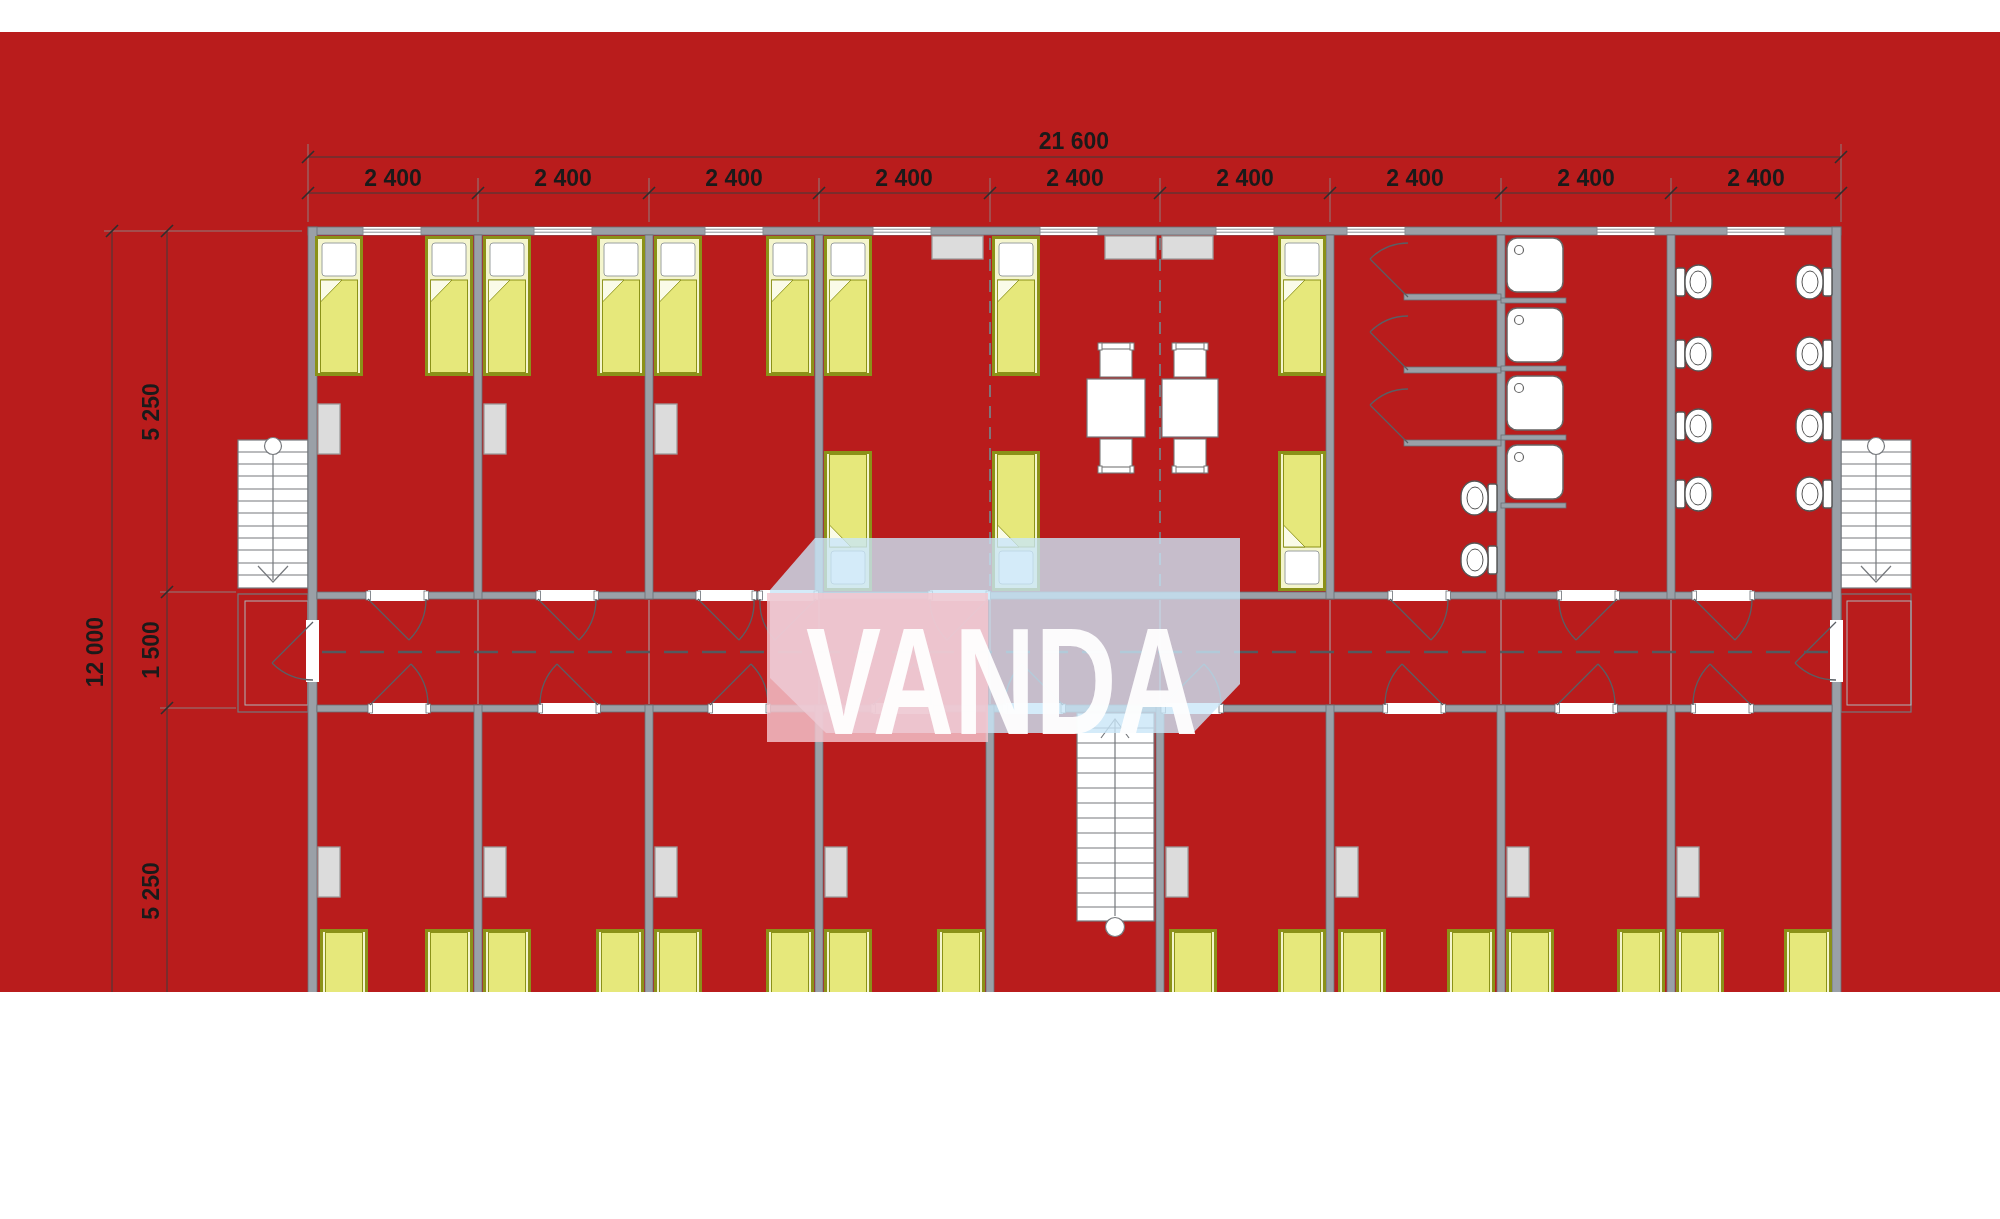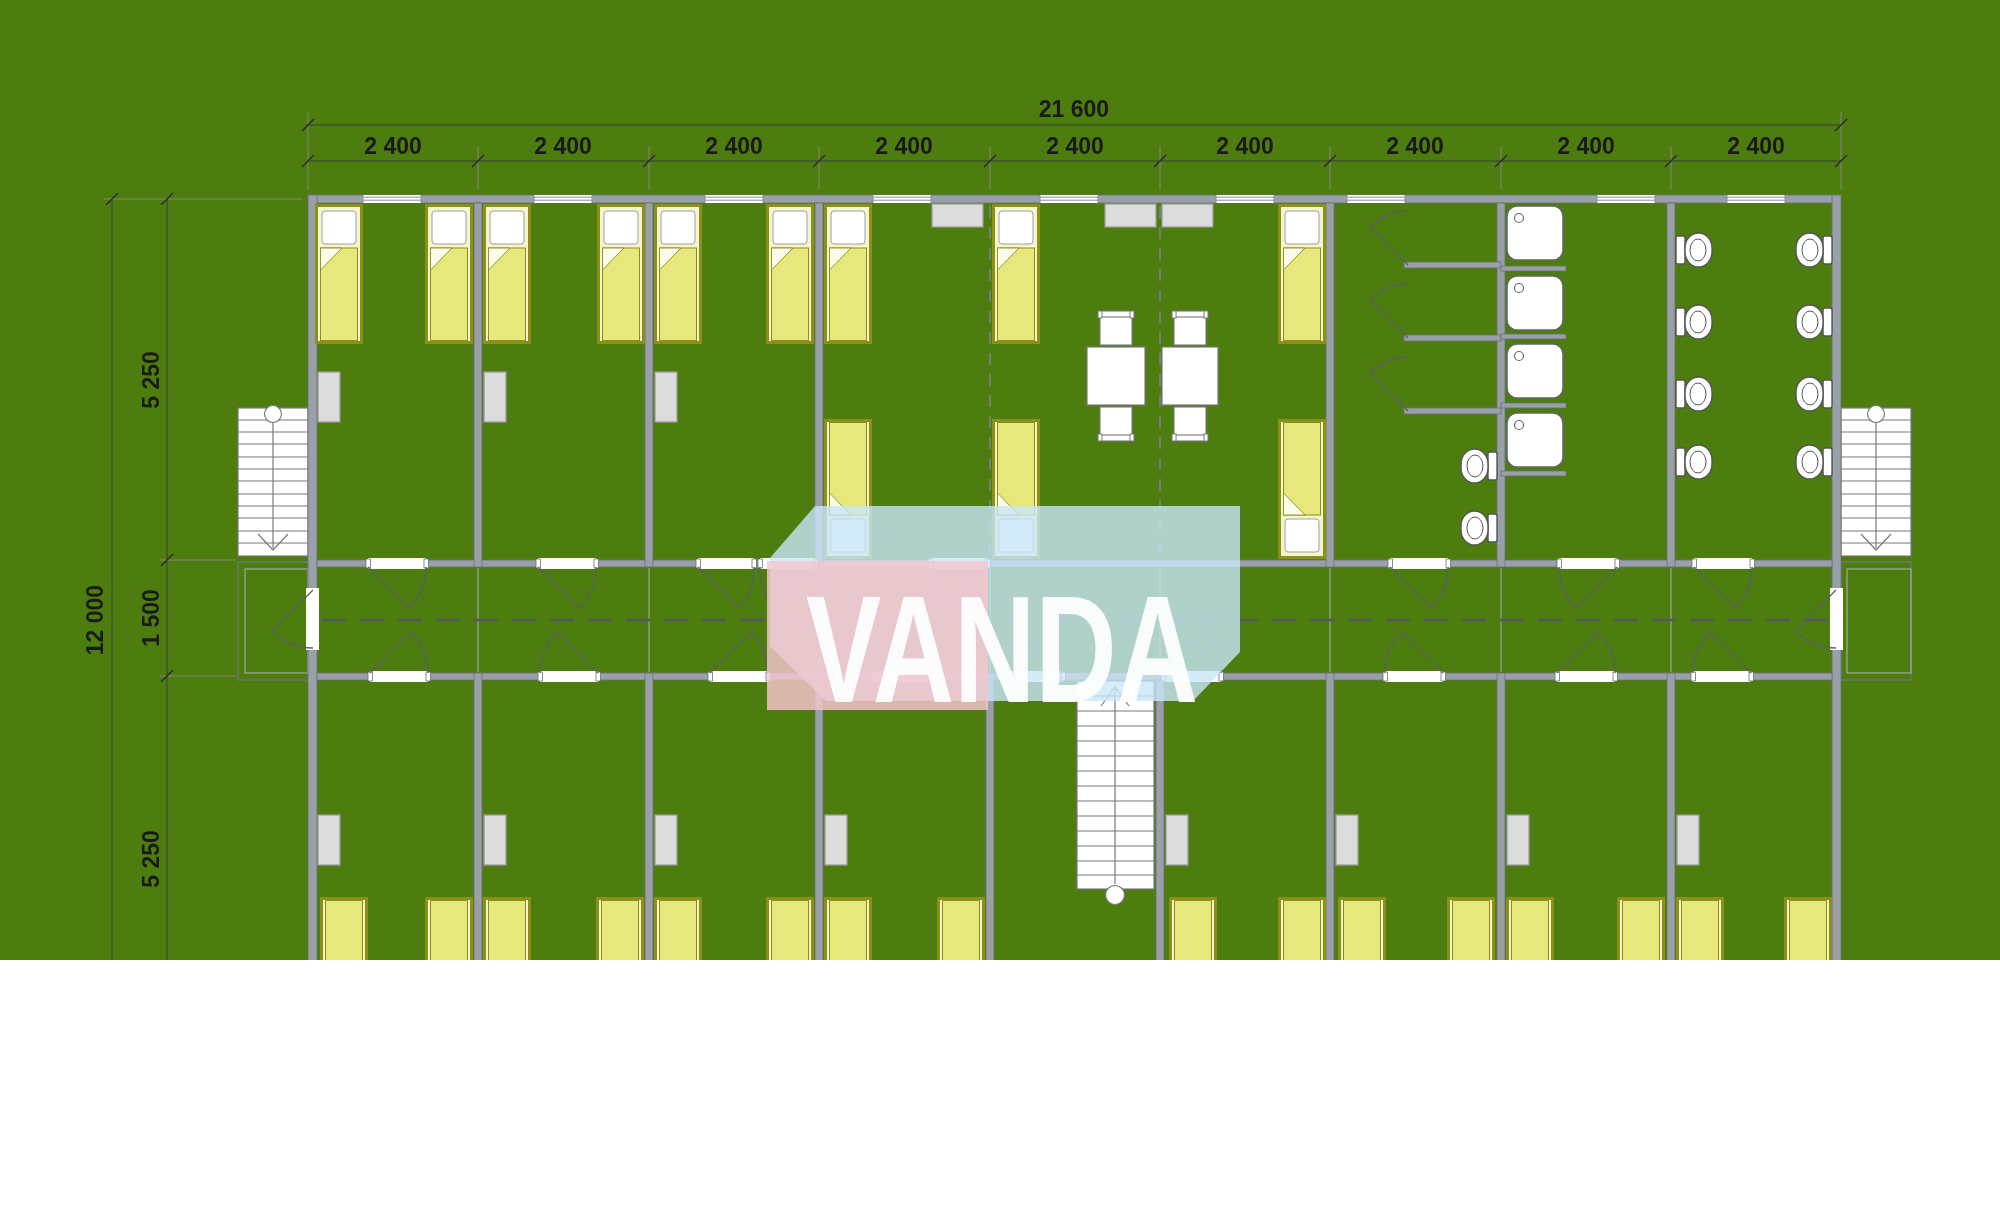--- a/index.html
+++ b/index.html
@@ -1,17 +1,17 @@
 <!DOCTYPE html>
 <html style="--wall: #9aa0a7; --wall_edge: #6a6f75; --line: #76797d; --dim_text: #1a1a1a; --bed_frame: #8b9118; --bed_fill: #f4f5cd; --bed_blanket: #e6e87b; --furniture_gray: #dcdcdc; --watermark_pink: #f5c6ce; --watermark_blue: #c9e6f7; --watermark_text: #ffffff;"><head>
 <meta charset="utf-8">
 <style>
   html,body{margin:0;padding:0;background:#fff;}
-  .stage{position:relative;width:2000px;height:960px;background:#4d7c0f;overflow:hidden;
-         font-family:"Liberation Sans",sans-serif;}
+  .stage{position:relative;width:2000px;height:960px;background:#b91c1c;overflow:hidden;
+         font-family:"Liberation Sans",sans-serif;margin-top:32px;}
   svg{display:block;}
   .wall{fill:var(--wall,#9aa0a7);stroke:var(--wall_edge,#6a6f75);stroke-width:.8;}
   .punch{fill:#fff;stroke:none;}
   .thin{stroke:var(--line,#777);stroke-width:1.2;fill:none;}
   .thinf{stroke:var(--line,#777);stroke-width:1.2;fill:#fff;}
   .xline{stroke:#a9adb2;stroke-width:1;}
   .winline{stroke:#8a8f94;stroke-width:1;}
   .door{stroke:#5a5f64;stroke-width:1.3;fill:none;}
   .dash-center{stroke:#55595e;stroke-width:2.4;stroke-dasharray:24 14;fill:none;}
   .dash-div{stroke:#7a7f84;stroke-width:1.8;stroke-dasharray:12 9;fill:none;}

